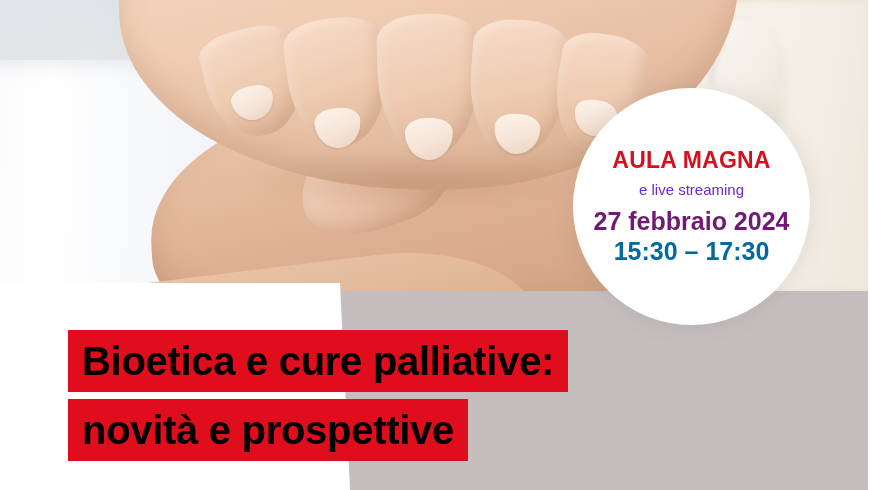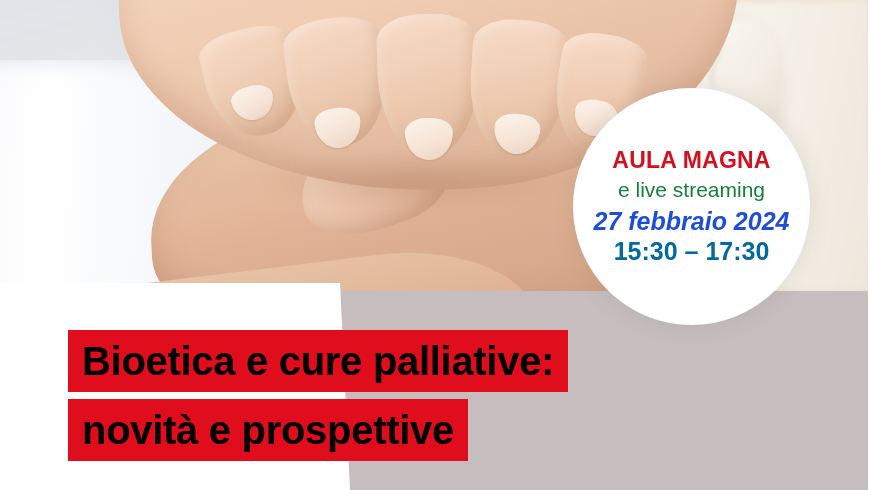--- a/index.html
+++ b/index.html
@@ -266,33 +266,32 @@
     box-shadow: 0 0 22px rgba(120,110,108,0.16);
   }
   .badge-venue {
     color: #d4101f;
     font-weight: 700;
     font-size: 23px;
     line-height: 26px;
     letter-spacing: 0.2px;
   }
   .badge-stream {
-    color: #15803d;
+    color: #6d28d9;
     font-weight: 400;
-    font-size: 21px;
+    font-size: 15px;
     line-height: 30px;
     margin-top: 2px;
   }
   .badge-date {
-    color: #1d4ed8;
+    color: #701a75;
     font-weight: 700;
     font-size: 25px;
     line-height: 30px;
     margin-top: 1px;
-    font-style: italic;
   }
   .badge-time {
     color: #0369a1;
     font-weight: 700;
     font-size: 25px;
     line-height: 30px;
   }
 </style>
 </head>
 <body>

